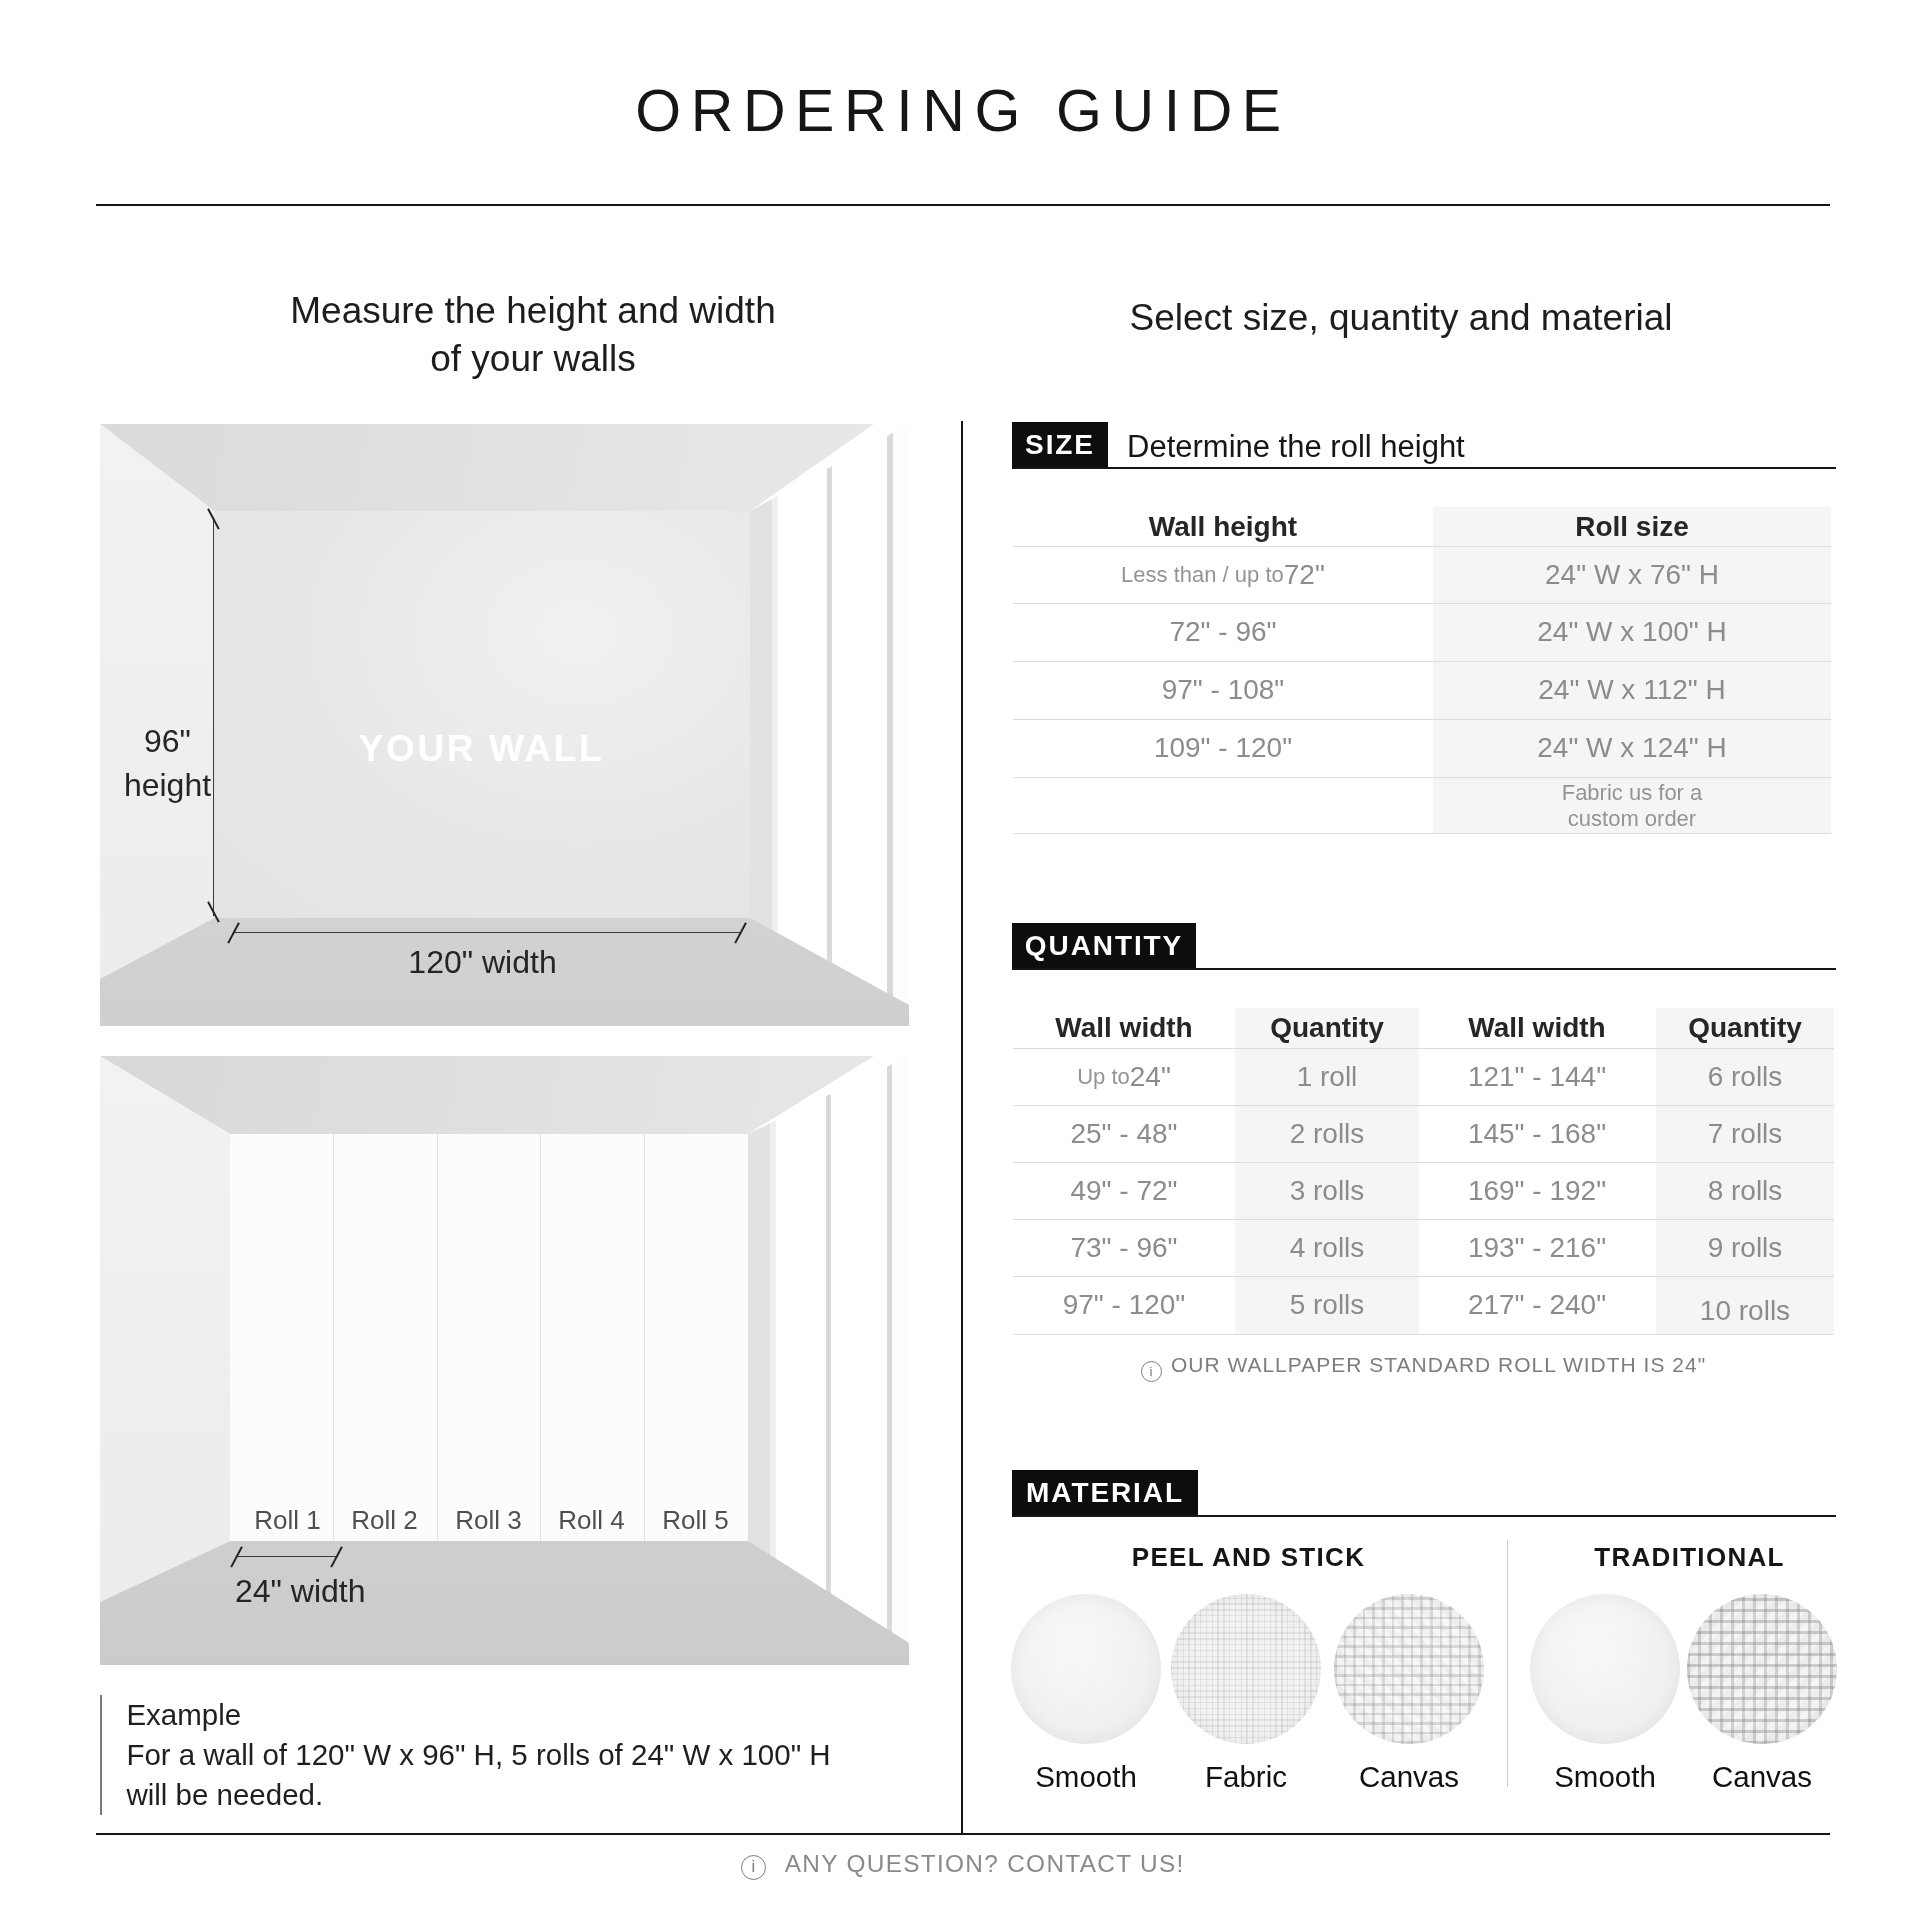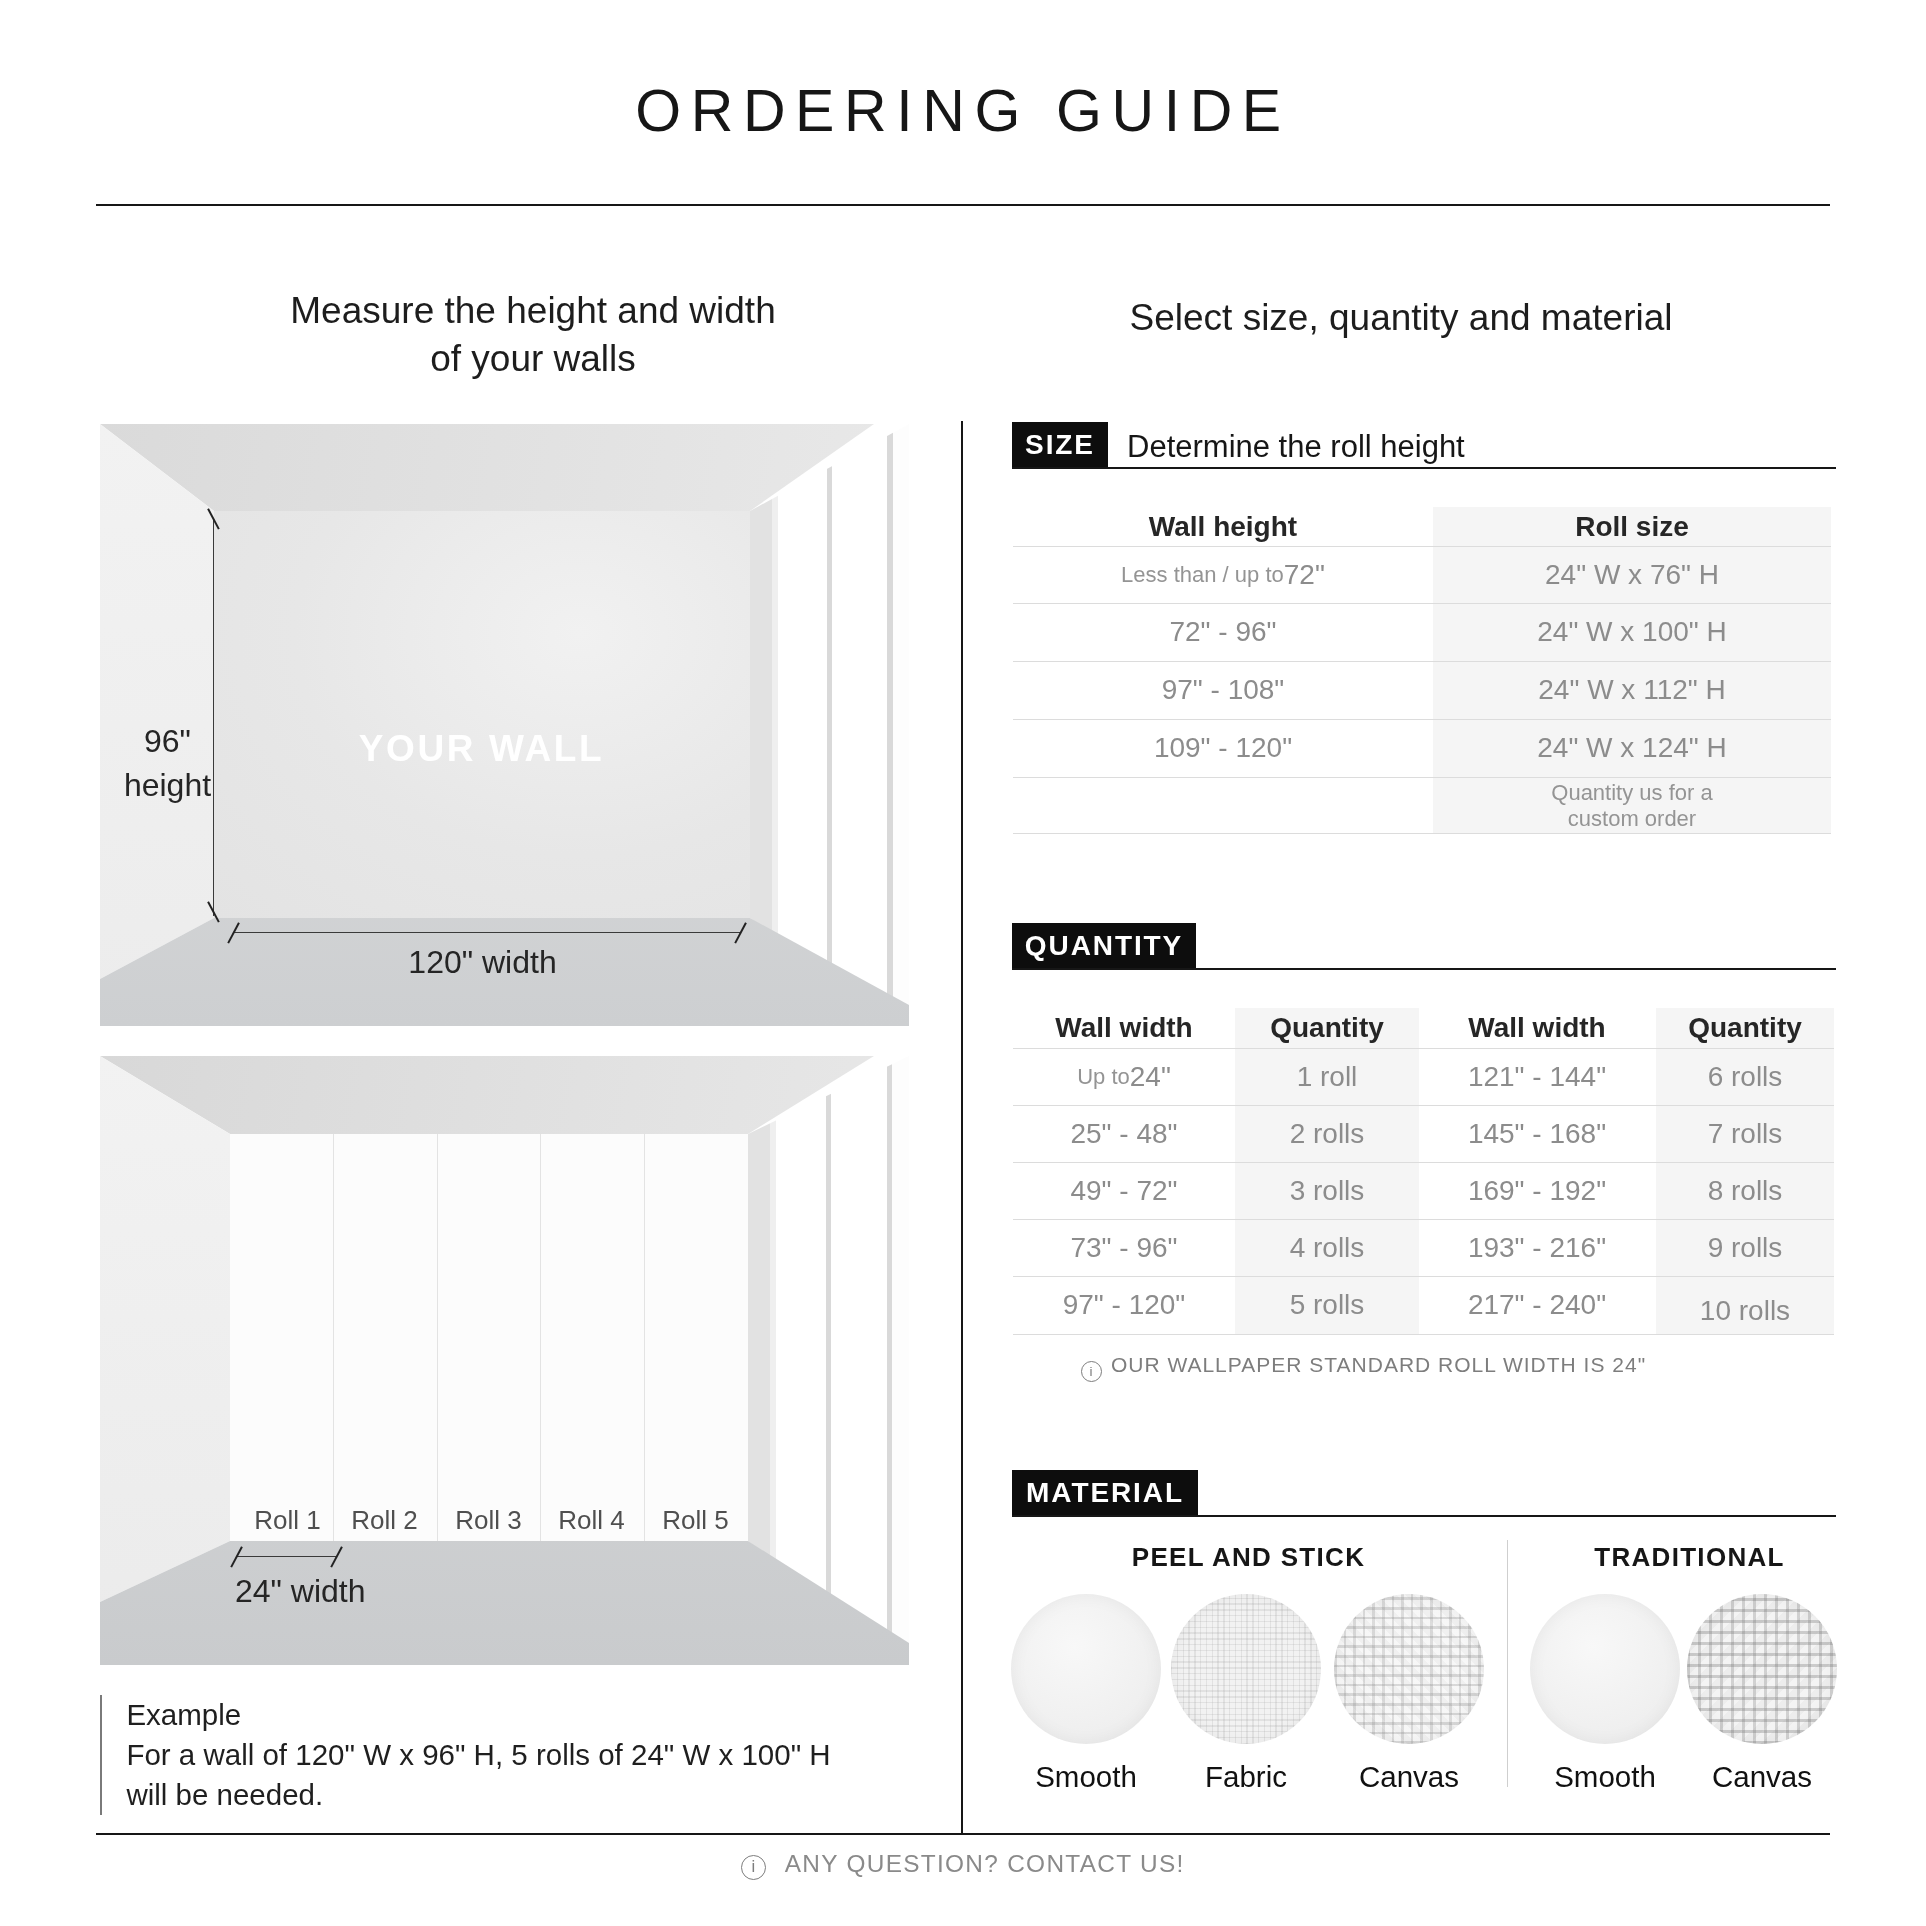--- a/index.html
+++ b/index.html
@@ -134,21 +134,21 @@
 
     <div class="cell td" style="left:0;top:154px;width:420px;height:58px;">97" - 108"</div>
     <div class="cell td" style="left:420px;top:154px;width:398px;height:58px;">24" W x 112" H</div>
     <div class="sep" style="top:212px;"></div>
 
     <div class="cell td" style="left:0;top:212px;width:420px;height:58px;">109" - 120"</div>
     <div class="cell td" style="left:420px;top:212px;width:398px;height:58px;">24" W x 124" H</div>
     <div class="sep" style="top:270px;"></div>
 
     <div class="cell" style="left:420px;top:270px;width:398px;height:58px;flex-direction:column;line-height:26px;">
-      <span class="td-small">Quantity us for a</span>
+      <span class="td-small">Fabric us for a</span>
       <span class="td-small">custom order</span>
     </div>
     <div class="sep" style="top:326px;"></div>
   </div>
 
   <div class="abs blackbox" style="left:1012px;top:923px;width:184px;height:46px;">QUANTITY</div>
   <div class="abs rule" style="left:1012px;top:968px;width:824px;"></div>
 
   <div class="abs" style="left:1013px;top:1008px;width:821px;height:326px;">
     <div class="colbg" style="left:222px;width:184px;"></div>
@@ -186,21 +186,21 @@
     <div class="cell td" style="left:643px;top:211px;width:178px;height:57px;">9 rolls</div>
     <div class="sep" style="top:268px;"></div>
 
     <div class="cell td" style="left:0;top:268px;width:222px;height:57px;">97" - 120"</div>
     <div class="cell td" style="left:222px;top:268px;width:184px;height:57px;">5 rolls</div>
     <div class="cell td" style="left:405px;top:268px;width:238px;height:57px;">217" - 240"</div>
     <div class="cell td" style="left:643px;top:268px;width:178px;height:69px;">10 rolls</div>
     <div class="sep" style="top:326px;"></div>
   </div>
 
-  <div class="abs" style="left:953px;top:1353px;width:821px;text-align:center;font-size:21px;letter-spacing:1px;color:#7d7d7d;font-weight:300;">
+  <div class="abs" style="left:1013px;top:1353px;width:821px;text-align:center;font-size:21px;letter-spacing:1px;color:#7d7d7d;font-weight:300;">
     <span class="info-circle" style="width:19px;height:19px;font-size:13.5px;vertical-align:-3.9px;margin-right:9px;">i</span><span>OUR WALLPAPER STANDARD ROLL WIDTH IS 24"</span>
   </div>
 
   <div class="abs blackbox" style="left:1012px;top:1470px;width:186px;height:46px;">MATERIAL</div>
   <div class="abs rule" style="left:1012px;top:1515px;width:824px;"></div>
 
   <div class="abs ctr grp-label" style="left:1056px;top:1542px;width:385px;">PEEL AND STICK</div>
   <div class="abs ctr grp-label" style="left:1529px;top:1542px;width:321px;">TRADITIONAL</div>
   <div class="abs" style="left:1507px;top:1540px;width:1.3px;height:247px;background:#cfcfcf;"></div>
 

